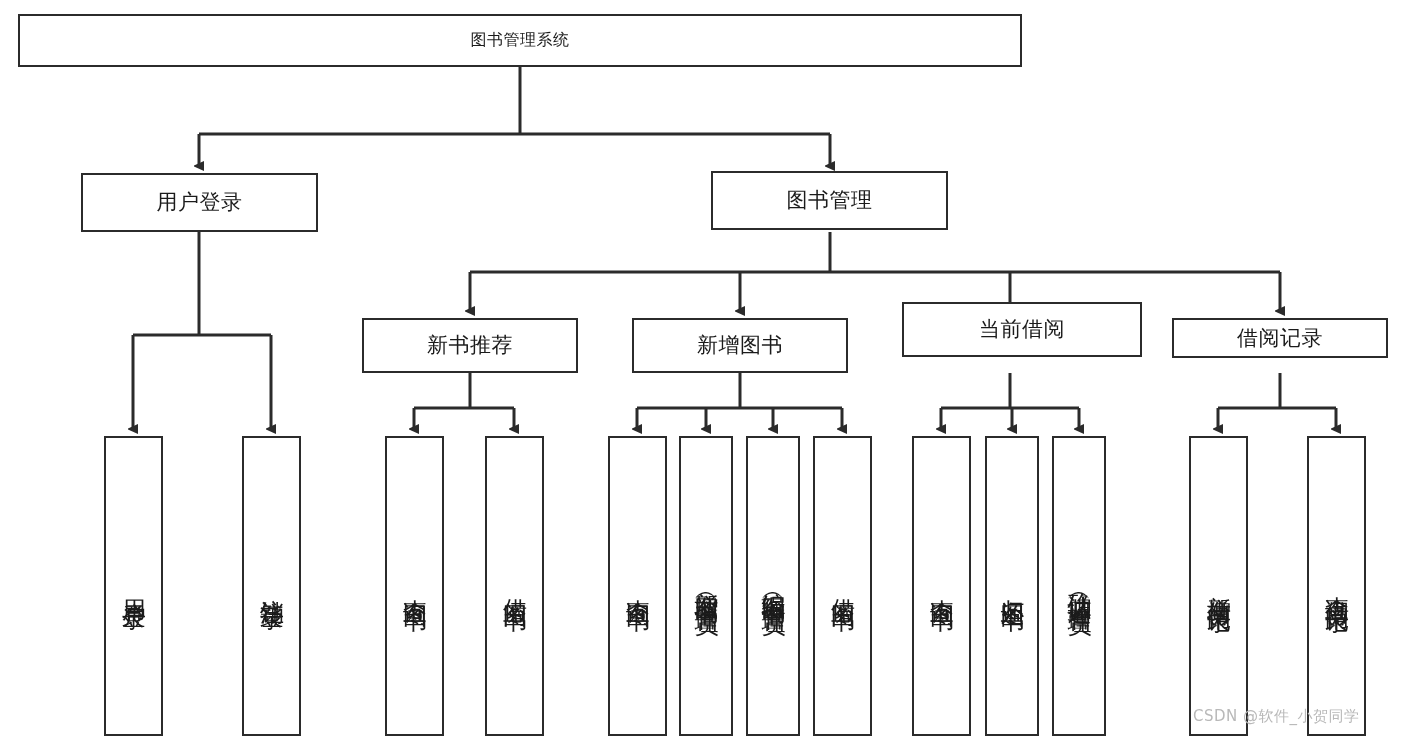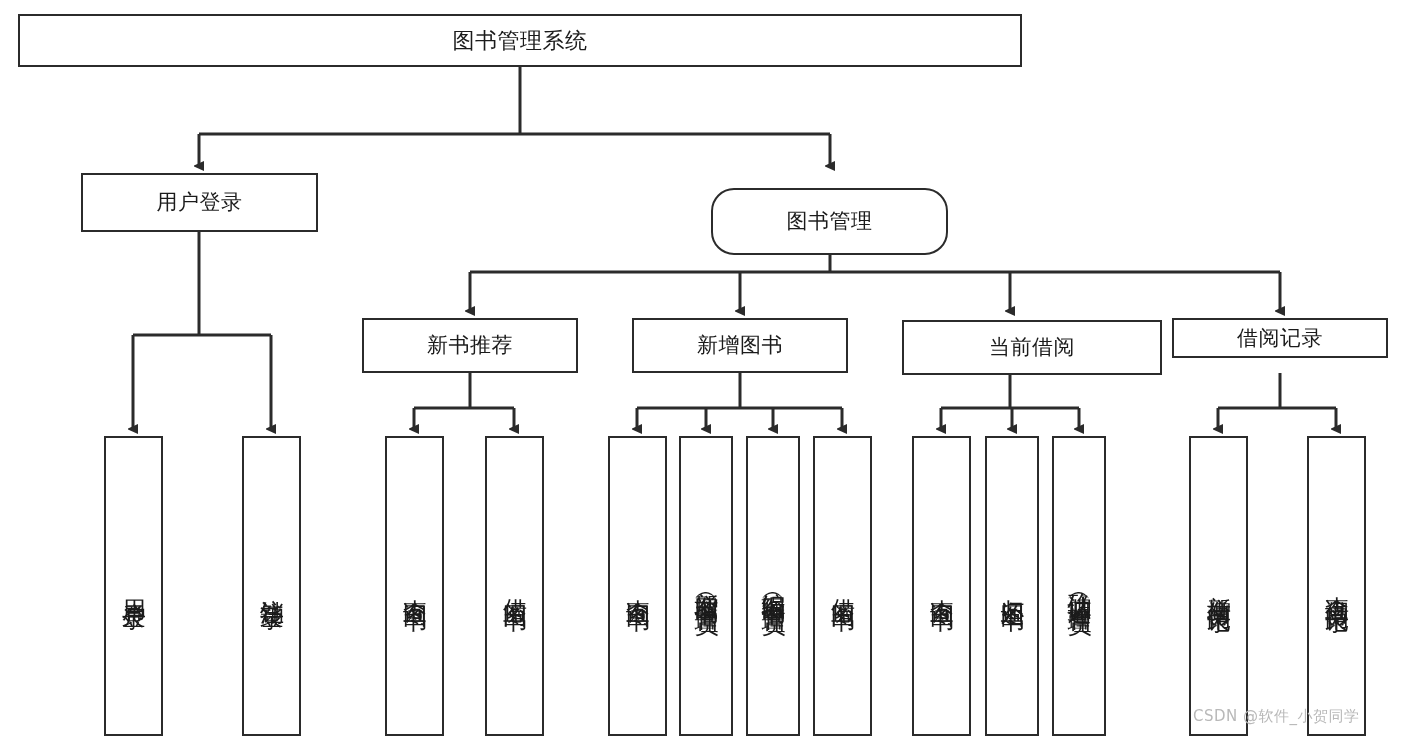--- a/index.html
+++ b/index.html
@@ -41,21 +41,21 @@
     color: #1b1b1b;
     text-align: center;
     line-height: 1.18;
     white-space: pre;
   }
   .node.horizontal .label {
     font-size: 21px;
     letter-spacing: 0.5px;
   }
   .node.root .label {
-    font-size: 22px;
+    font-size: 16px;
   }
   .node.vertical {
     align-items: center;
     justify-content: center;
   }
   .node.vertical .label {
     writing-mode: vertical-rl;
     text-orientation: upright;
     font-size: 24px;
     line-height: 1.05;
@@ -127,31 +127,31 @@
     </g>
   </svg>
 
   <div class="node root horizontal" style="left:18px; top:14px; width:1004px; height:53px;">
     <span class="label">图书管理系统</span>
   </div>
 
   <div class="node horizontal" style="left:81px; top:173px; width:237px; height:59px;">
     <span class="label">用户登录</span>
   </div>
-  <div class="node horizontal" style="left:711px; top:188px; width:237px; height:67px;border-radius:23px;">
+  <div class="node horizontal" style="left:711px; top:171px; width:237px; height:59px;">
     <span class="label">图书管理</span>
   </div>
 
   <div class="node horizontal" style="left:362px; top:318px; width:216px; height:55px;">
     <span class="label">新书推荐</span>
   </div>
   <div class="node horizontal" style="left:632px; top:318px; width:216px; height:55px;">
     <span class="label">新增图书</span>
   </div>
-  <div class="node horizontal" style="left:902px; top:320px; width:260px; height:55px;align-items:center;">
+  <div class="node horizontal" style="left:902px; top:302px; width:240px; height:55px;align-items:center;">
     <span class="label">当前借阅</span>
   </div>
   <div class="node horizontal" style="left:1172px; top:318px; width:216px; height:40px;">
     <span class="label">借阅记录</span>
   </div>
 
   <div class="node vertical" style="left:104px; top:436px; width:59px; height:300px;">
     <span class="label">用户登录</span>
   </div>
   <div class="node vertical" style="left:242px; top:436px; width:59px; height:300px;">

